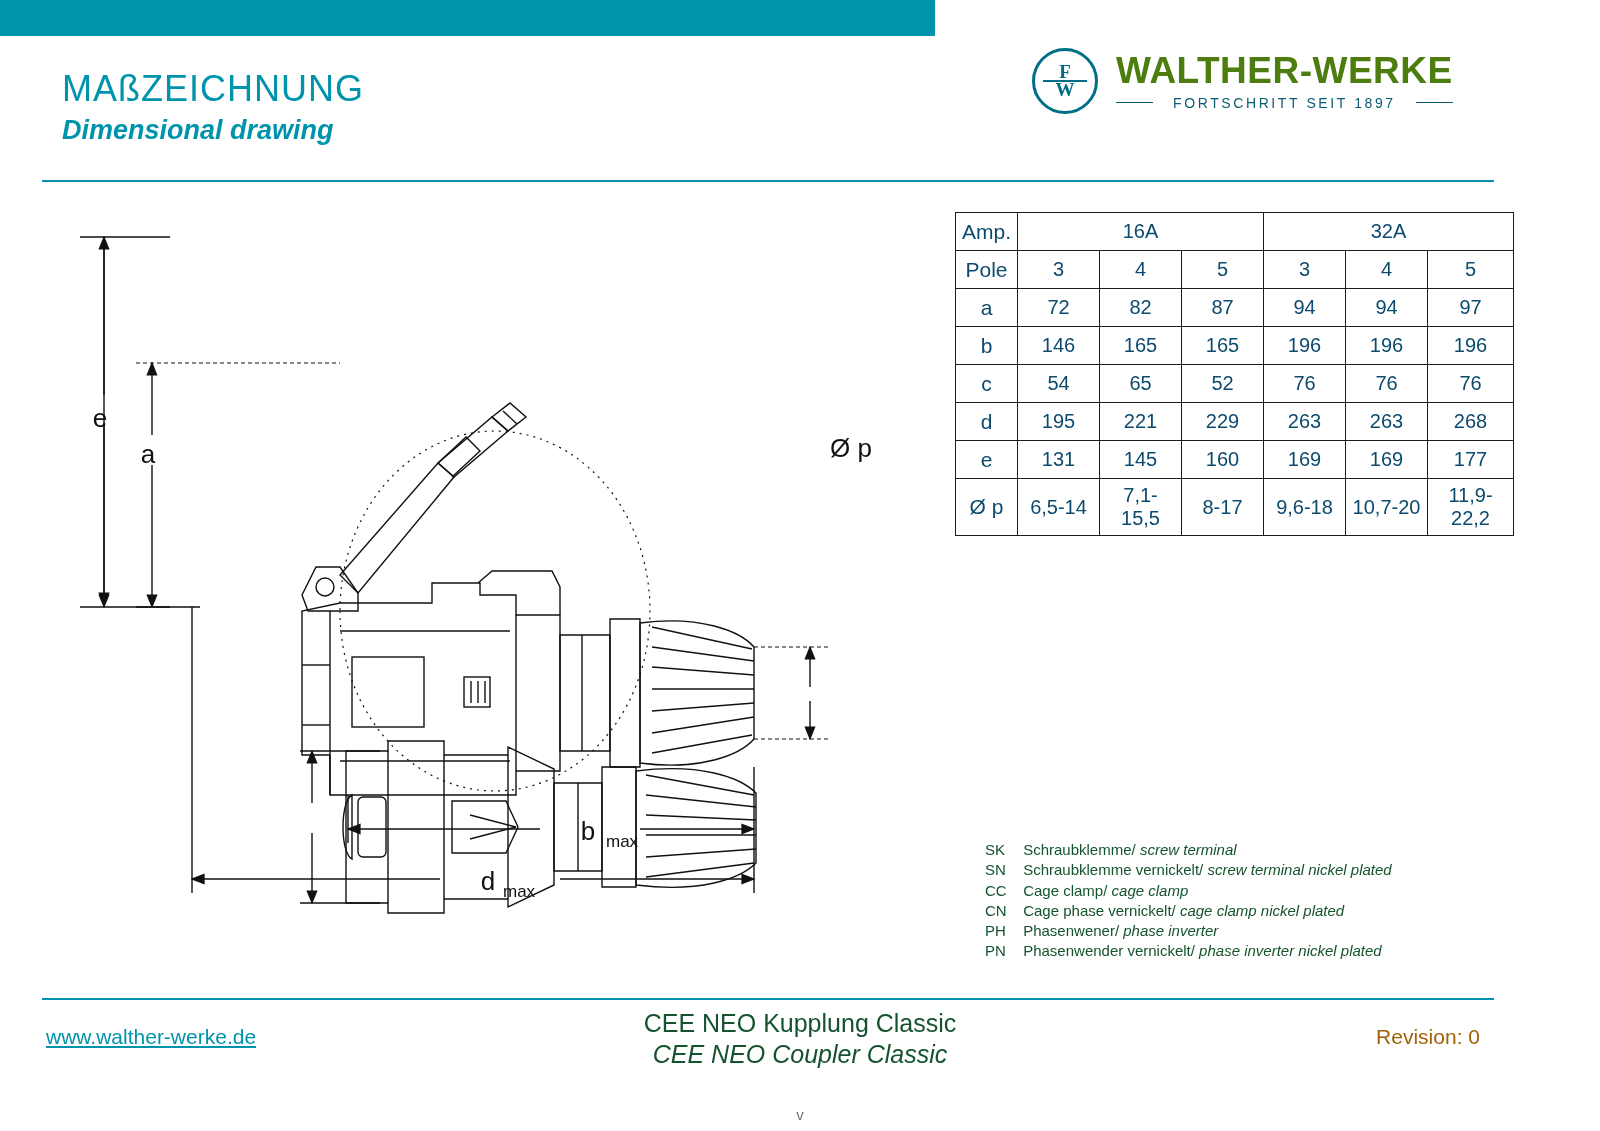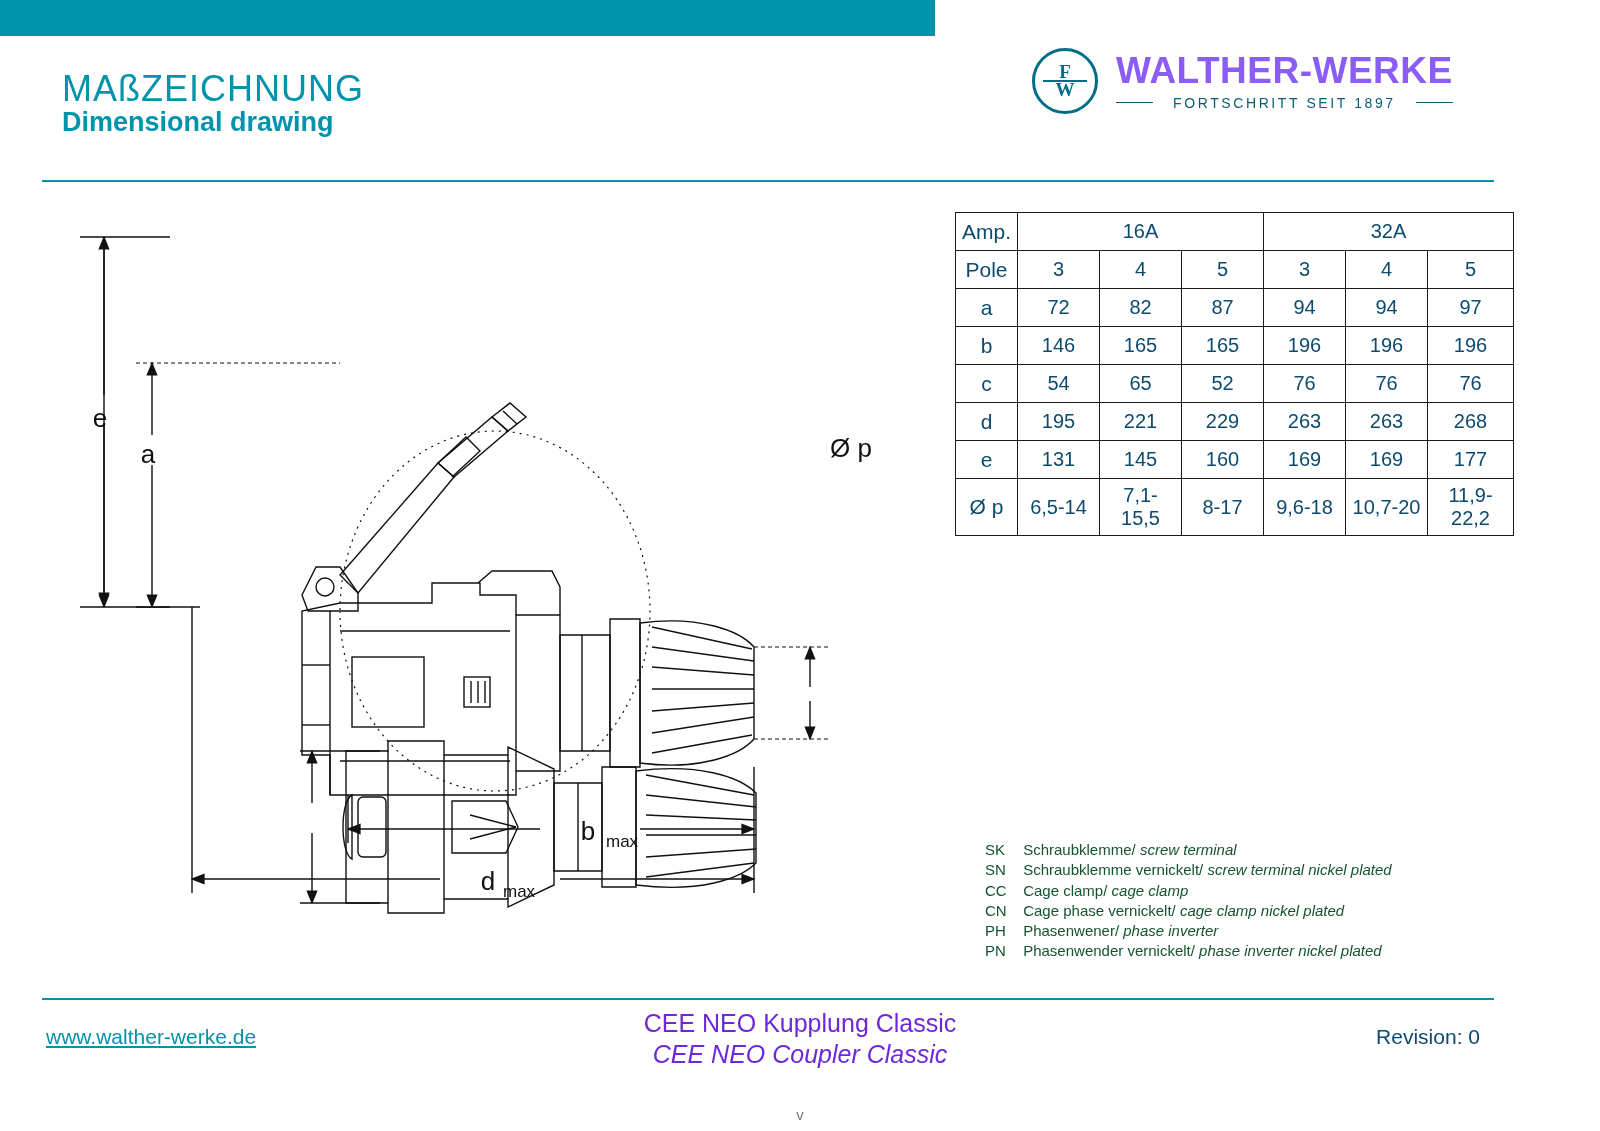--- a/index.html
+++ b/index.html
@@ -28,21 +28,23 @@
   .title-de {
     font-size: 36px;
     color: #0094ac;
     letter-spacing: 1px;
     font-weight: 400;
     line-height: 1.05;
   }
   .title-en {
     font-size: 27px;
     color: #0094ac;
+    font-style: italic;
     font-weight: 600;
+    margin-top: 8px;
     line-height: 1.05;
   }
   .header-rule {
     position: absolute;
     top: 180px;
     left: 42px;
     width: 1452px;
     height: 2px;
     background: #0094ac;
   }
@@ -78,21 +80,21 @@
     position: absolute;
     left: 8px; right: 8px;
     top: 50%;
     height: 2px;
     background: #006e87;
     transform: translateY(-50%);
   }
   .logo-text .name {
     font-size: 37px;
     font-weight: bold;
-    color: #8b5cf6;
+    color: #4d7c0f;
     letter-spacing: 0.5px;
     line-height: 1;
   }
   .logo-text .slogan {
     font-size: 14px;
     color: #0a5c72;
     letter-spacing: 2.6px;
     margin-top: 6px;
     display: flex;
     align-items: center;
@@ -157,30 +159,30 @@
     left: 46px;
     font-size: 21px;
     color: #0094ac;
   }
   .footer-center {
     position: absolute;
     bottom: 62px;
     left: 0;
     width: 1600px;
     text-align: center;
-    color: #6d28d9;
+    color: #14532d;
   }
   .footer-center .l1 { font-size: 25px; }
   .footer-center .l2 { font-size: 25px; font-style: italic; margin-top: 2px; }
   .footer-rev {
     position: absolute;
     bottom: 82px;
     right: 120px;
     font-size: 21px;
-    color: #0c4a6e;
+    color: #a16207;
   }
   .page-mark {
     position: absolute;
     bottom: 8px;
     left: 50%;
     transform: translateX(-50%);
     font-size: 15px;
     color: #777;
   }
 

